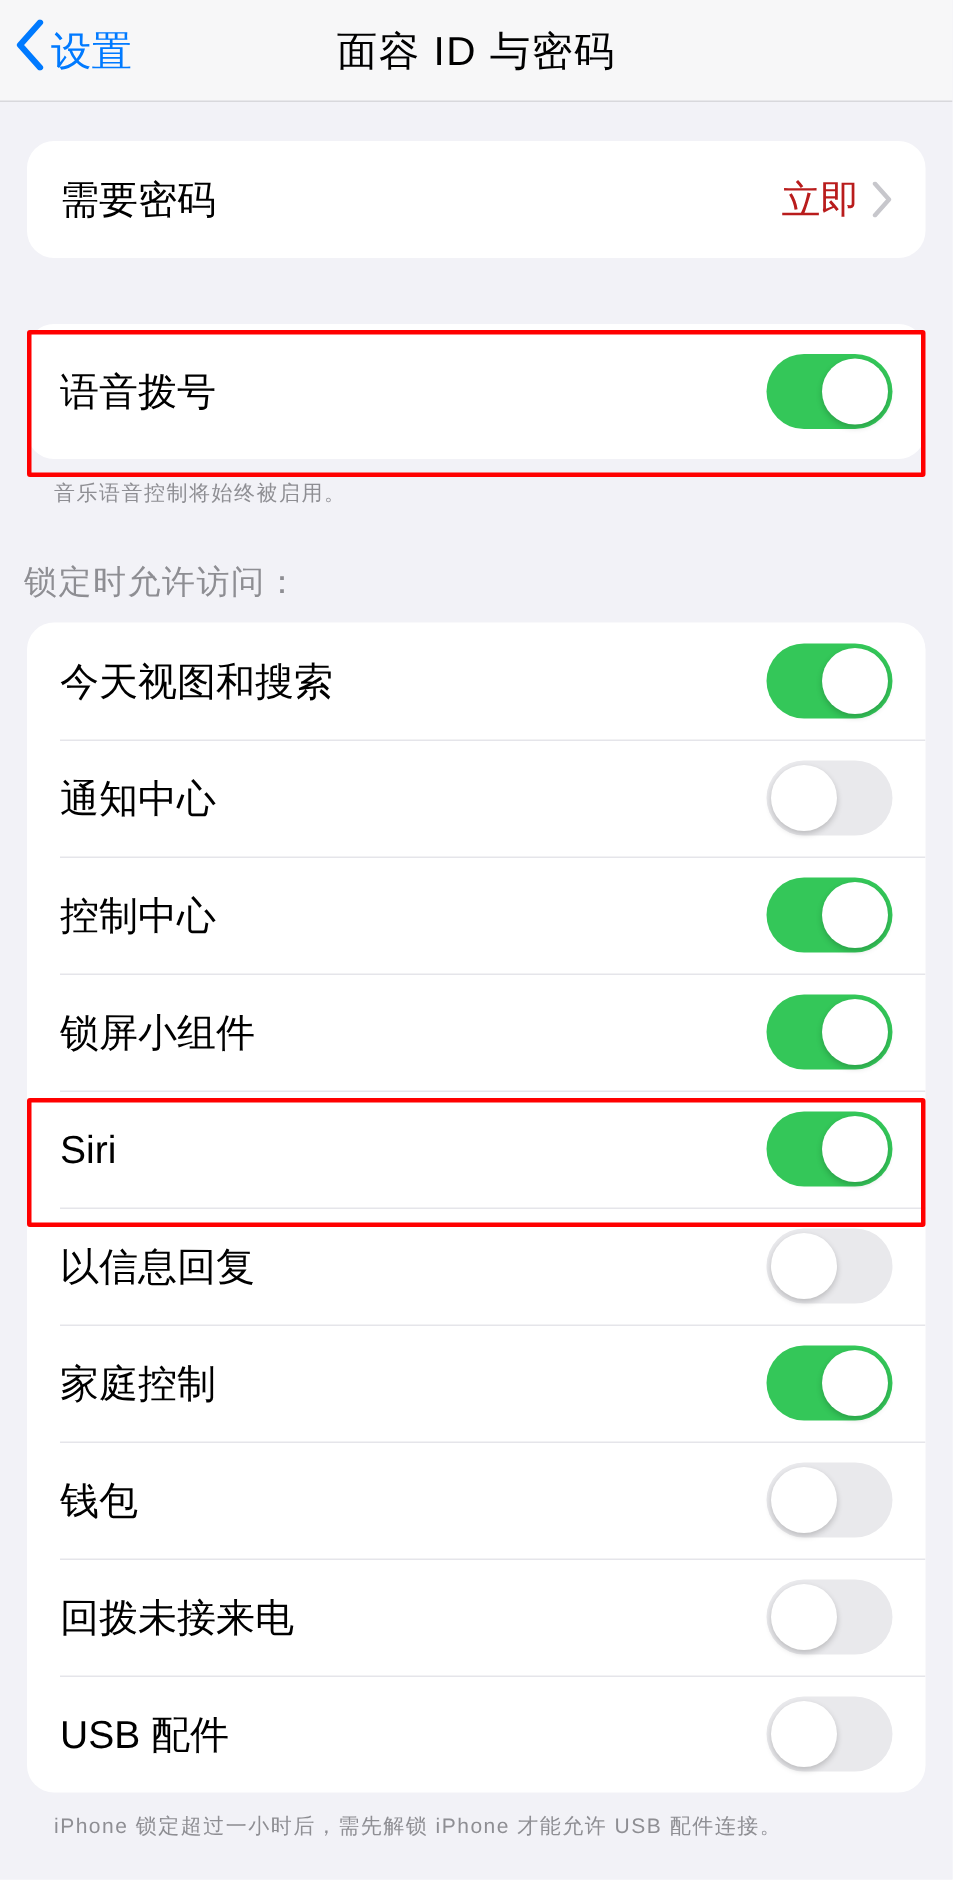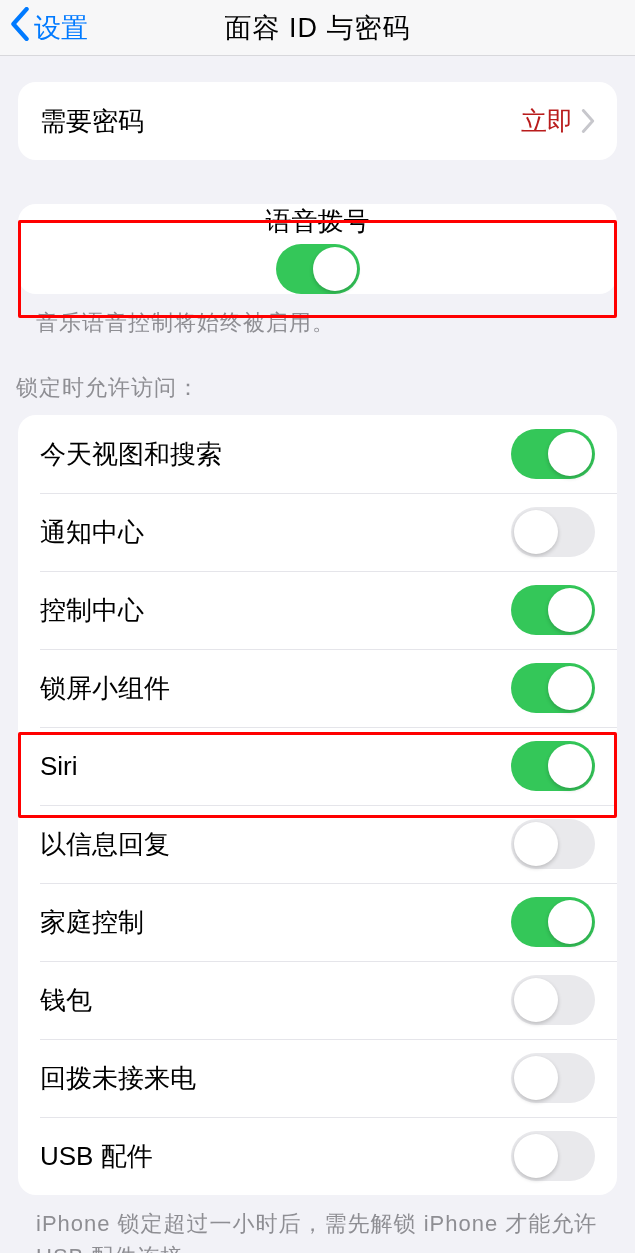--- a/index.html
+++ b/index.html
@@ -8,21 +8,21 @@
     height: 1253px;
     font-family: -apple-system, "Helvetica Neue", Arial, sans-serif;
     background: #f2f2f7;
     color: #000;
     overflow: hidden;
   }
 
   
   .nav {
     position: relative;
-    height: 56px;
+    height: 68px;
     background: #f7f7f8;
     border-bottom: 1px solid #d8d8dc;
     display: flex;
     align-items: center;
     justify-content: center;
   }
   .nav-back {
     position: absolute;
     left: 10px;
     display: flex;
@@ -78,21 +78,21 @@
   }
   .chevron-right {
     color: #c7c7cc;
     font-size: 30px;
     display: inline-flex;
     align-items: center;
   }
 
   .footer-note {
     color: #8e8e93;
-    font-size: 22px;
+    font-size: 14px;
     margin: 12px 32px 0 36px;
     line-height: 1.5;
     letter-spacing: 1px;
   }
   .header-note {
     color: #8e8e93;
     font-size: 22px;
     margin: 34px 32px 0 16px;
     letter-spacing: 1px;
   }
@@ -168,21 +168,21 @@
       <span class="row-value">立即</span>
       <span class="chevron-right">
         <svg width="14" height="24" viewBox="0 0 12 20">
             <path d="M2 1 L10 10 L2 19" stroke="#c7c7cc" stroke-width="2.5" fill="none" stroke-linecap="round" stroke-linejoin="round"></path>
           </svg>
       </span>
     </div>
   </div>
 
   <div class="group" style="margin-top:44px;">
-    <div class="row" style="height:90px;flex-direction:column;">
+    <div class="row" style="height:90px;">
       <span class="row-label">语音拨号</span>
       <div class="toggle on"></div>
     </div>
   </div>
   <div class="footer-note">音乐语音控制将始终被启用。</div>
 
   <div class="header-note">锁定时允许访问：</div>
   <div class="group" id="locked-group">
 
   <div class="row">

